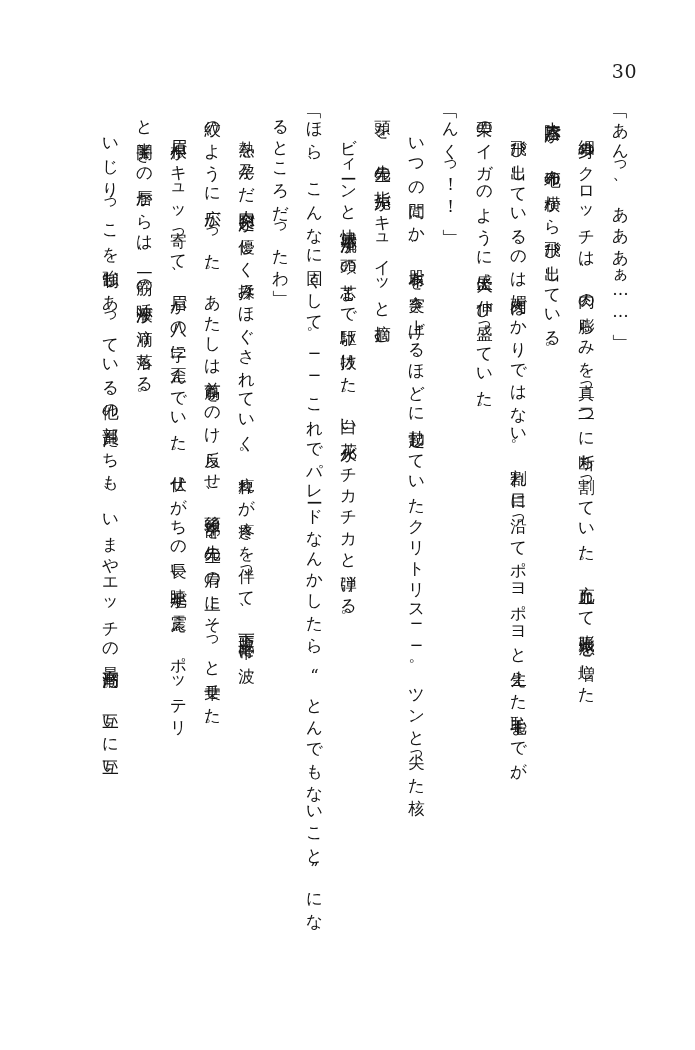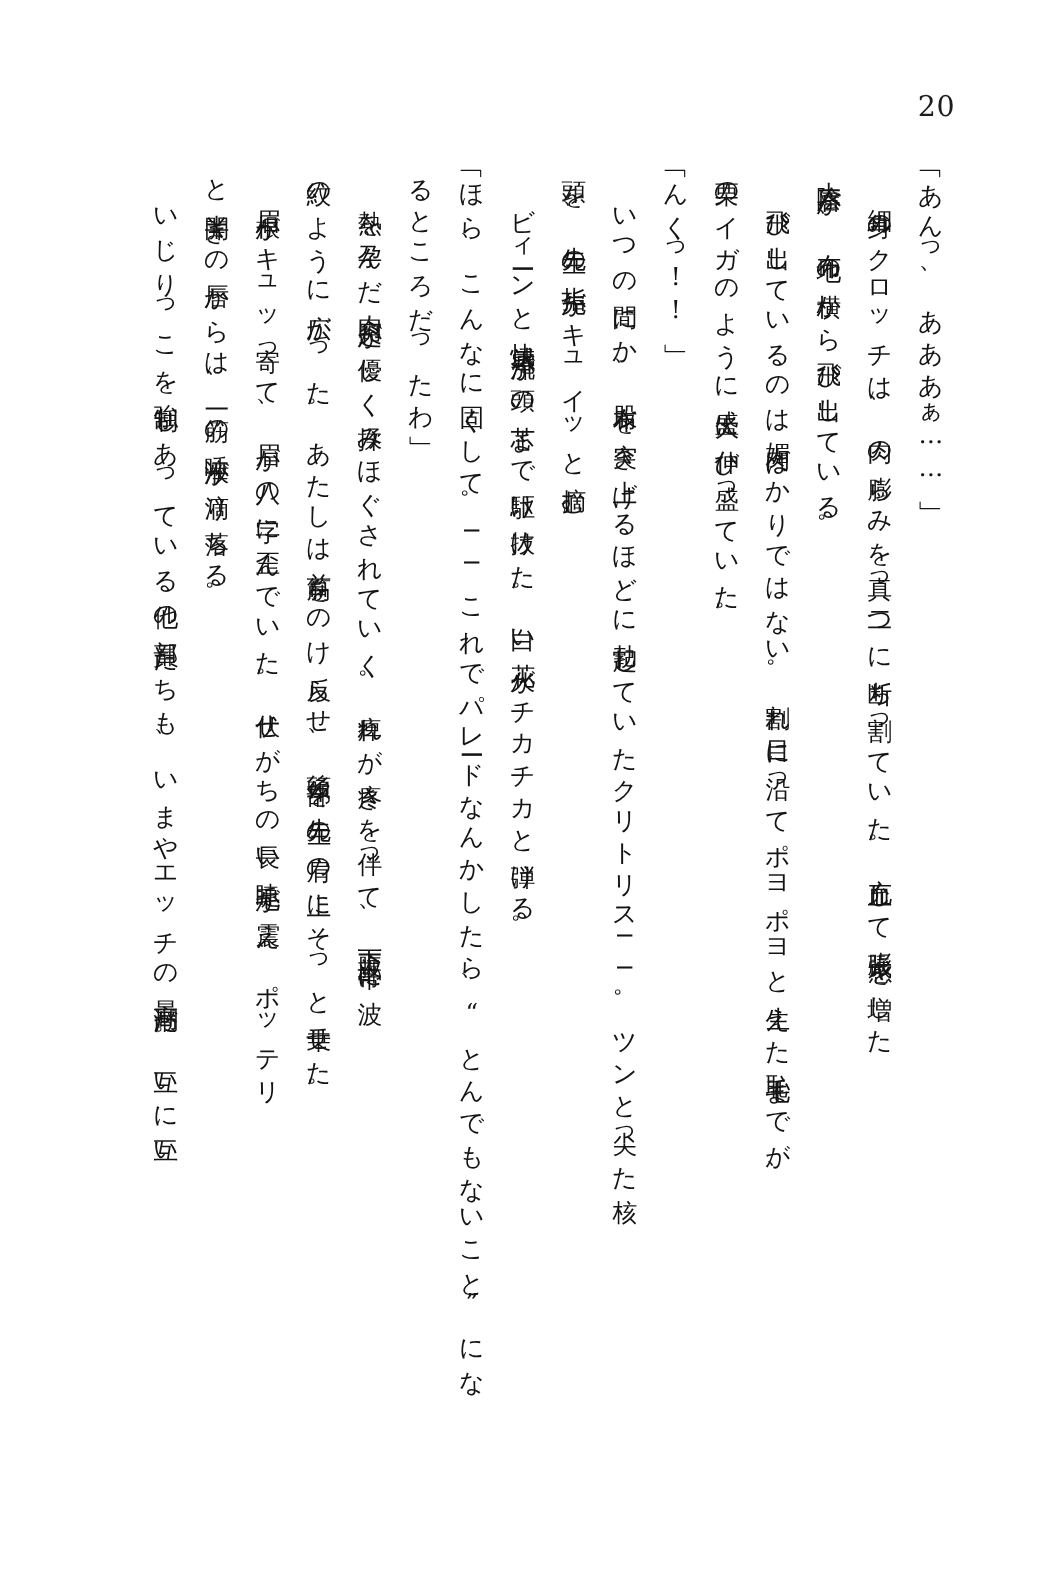--- a/index.html
+++ b/index.html
@@ -53,21 +53,21 @@
     white-space: pre;
     font-family: "DejaVu Serif", "Liberation Serif", serif;
     font-weight: 500;
   }
 </style>
 </head>
 <body>
 
 <div class="page">
 
-  <div class="page-number">20</div>
+  <div class="page-number">30</div>
 
   <div class="text-block">
     <div class="vline">「あんっ、あああぁ……」</div>
     <div class="vline">　細身のクロッチは、肉の膨らみを真っ二つに断ち割っていた。充血して膨張感を増した</div>
     <div class="vline">大陰唇が、布地の横から飛び出している。</div>
     <div class="vline">　飛び出しているのは媚肉ばかりではない。割れ目に沿ってポヨポヨと生えた恥毛までが、</div>
     <div class="vline">栗のイガのように盛大に伸び盛っていた。</div>
     <div class="vline">「んくっ!!」</div>
     <div class="vline">　いつの間にか、股布を突き上げるほどに勃起していたクリトリス──。ツンと尖った核</div>
     <div class="vline">頭を、先生の指先がキュイッと摘む。</div>

